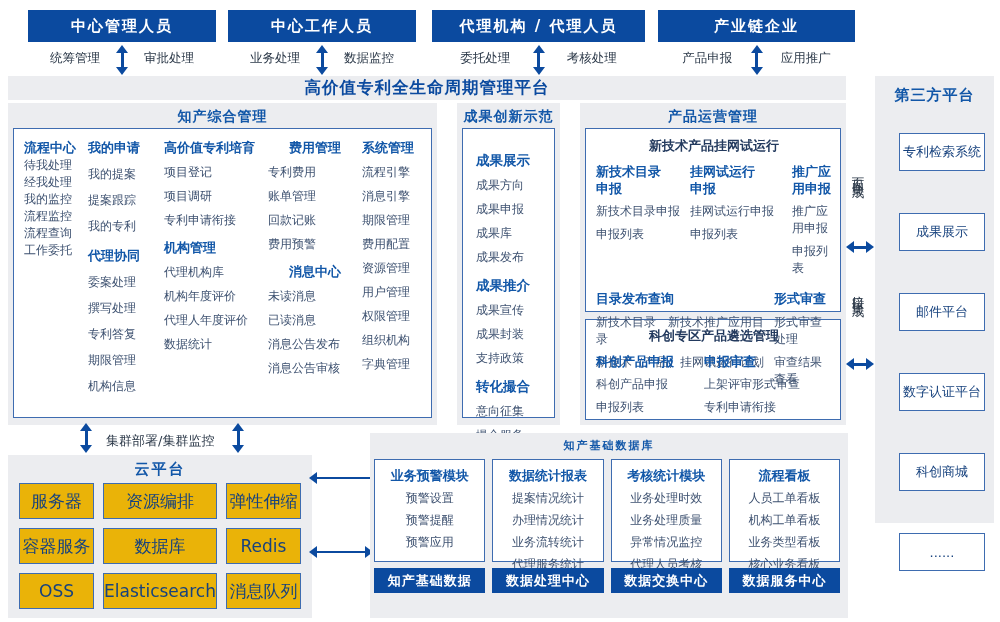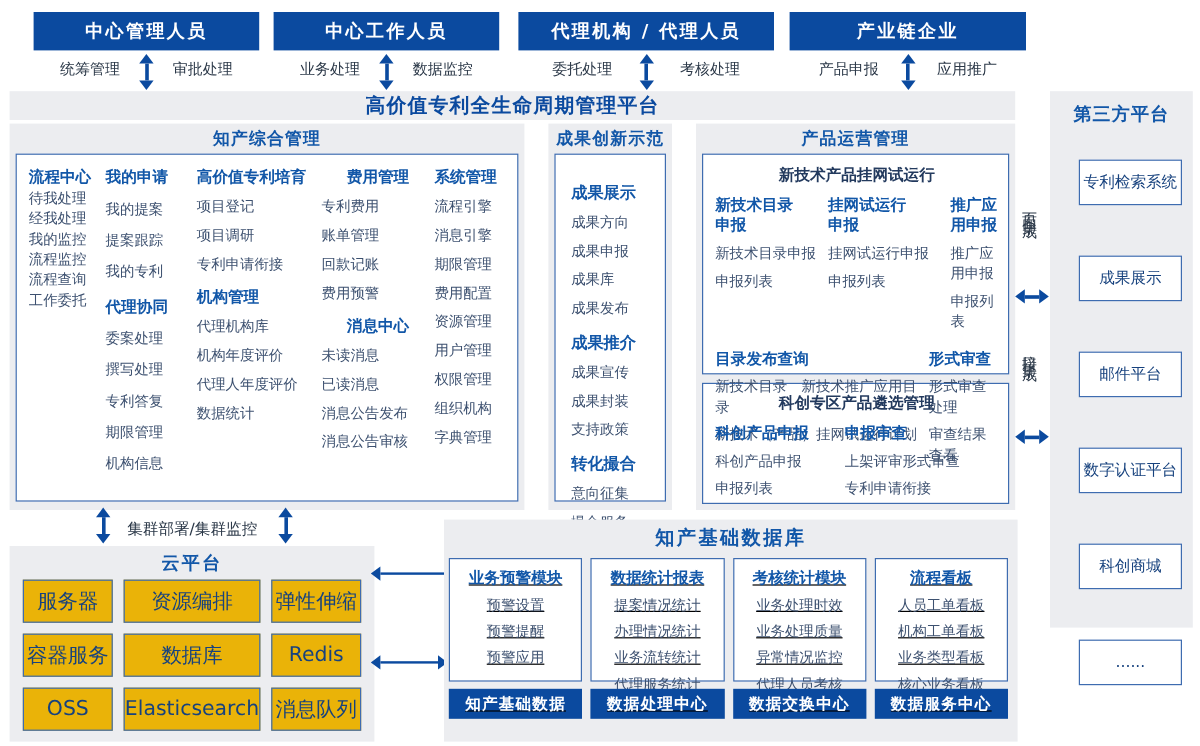--- a/index.html
+++ b/index.html
@@ -87,22 +87,22 @@
   .cluster-label{position:absolute;left:106px;top:432px;font-size:13px;color:var(--sub);}
 
   
   .cloud{position:absolute;left:8px;top:455px;width:304px;height:163px;background:var(--panel);}
   .cloud-title{padding-top:5px;text-align:center;font-weight:bold;font-size:15px;color:var(--blue);letter-spacing:2px;}
   .cloud-grid{display:grid;grid-template-columns:repeat(3,1fr);gap:9px 9px;padding:4px 11px 0 11px;}
   .cloud-box{height:36px;background:#eab308;border:1.5px solid var(--bord);display:flex;align-items:center;justify-content:center;font-size:17px;color:#17427e;}
 
   
   .db{position:absolute;left:370px;top:433px;width:478px;height:185px;background:var(--panel);}
-  .db-title{padding-top:5px;text-align:center;font-weight:bold;font-size:16px;color:var(--blue);letter-spacing:2px;}
-  .db-row{display:flex;gap:7px;padding:6px 8px 0 4px;text-decoration:underline;}
+  .db-title{padding-top:5px;text-align:center;font-weight:bold;font-size:11px;color:var(--blue);letter-spacing:2px;}
+  .db-row{display:flex;gap:7px;padding:6px 8px 0 4px;}
   .module{flex:1;display:flex;flex-direction:column;}
   .mod-box{background:#fff;border:1.5px solid var(--bord);height:103px;padding-top:7px;text-align:center;}
   .mod-title{font-weight:bold;font-size:13px;color:var(--blue);}
   .mod-items > div{margin-top:5px;text-align:center;}
   .mod-bar{margin-top:6px;height:25px;background:var(--navy);color:#fff;font-weight:bold;font-size:13px;
     display:flex;align-items:center;justify-content:center;letter-spacing:1px;}
 </style>
 </head>
 <body>
 

